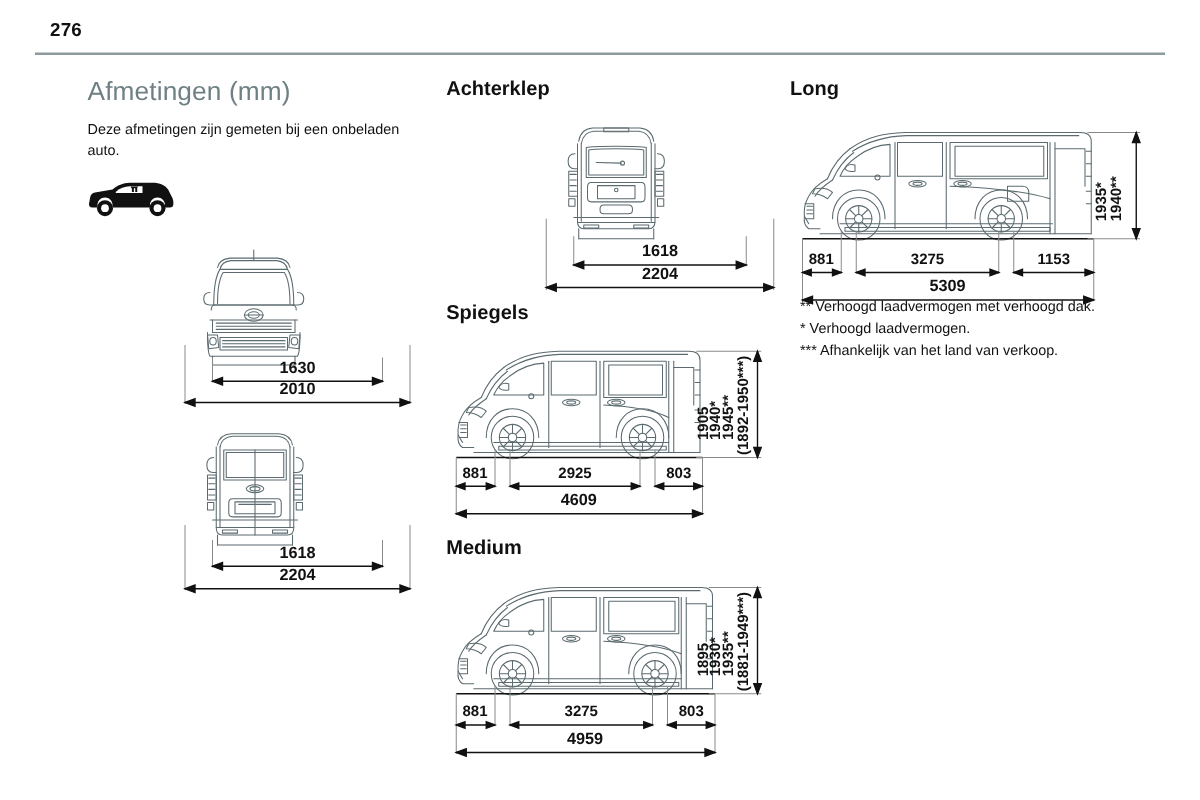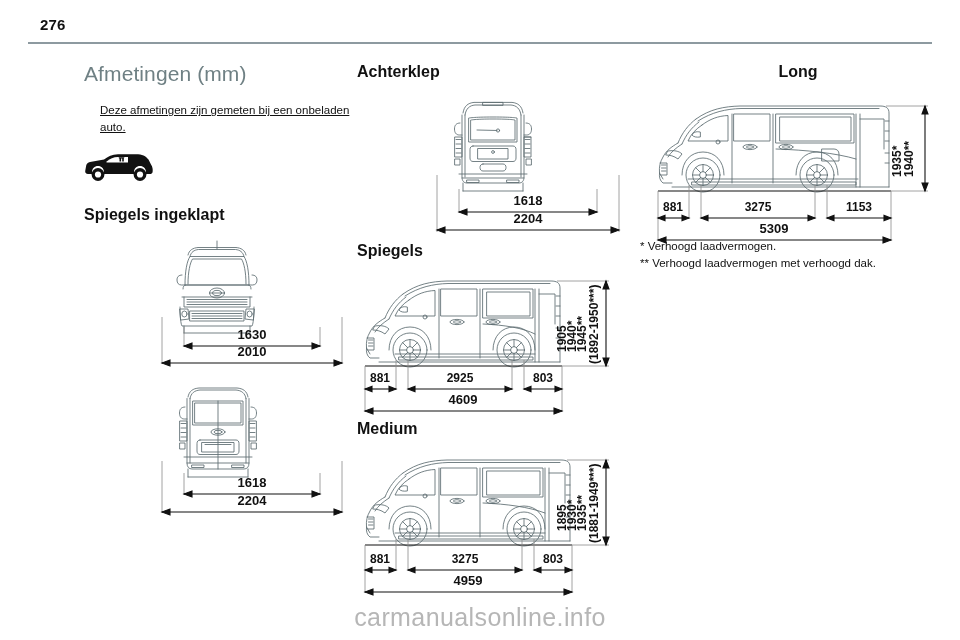--- a/index.html
+++ b/index.html
@@ -18,32 +18,31 @@
     position:absolute;left:40px;top:16px;
     font-size:15px;font-weight:bold;color:#111;letter-spacing:.2px;
   }
   .header-rule{
     position:absolute;left:28px;top:42px;width:904px;height:2px;
     background:#8d9aa0;
   }
 
   
   .col{position:absolute;top:62px;}
-  .col-left{left:84px;width:268px;}
+  .col-left{left:70px;width:268px;}
   .col-mid{left:357px;width:272px;}
-  .col-right{left:648px;width:300px;text-align:center;}
+  .col-right{left:632px;width:300px;}
 
   .chapter-title{
     font-size:21px;color:#6f8084;font-weight:normal;
     margin:0 0 10px 0;line-height:1.15;letter-spacing:.1px;
   }
   .intro{
-    font-size:11.5px;color:#111;line-height:1.45;margin:16px;
+    font-size:11.5px;color:#111;line-height:1.45;margin:0;
     width:255px;
-    text-decoration:underline;
   }
   .sec-title{
     font-size:16px;font-weight:bold;color:#111;margin:0;
     line-height:1.2;
   }
 
   
   .van-icon{margin:14px 0 0 0;}
 
   
@@ -94,21 +93,20 @@
         <circle cx="14" cy="23.5" r="3.1" fill="#fff"></circle>
         <circle cx="56" cy="23.5" r="6.4" fill="#111"></circle>
         <circle cx="56" cy="23.5" r="3.1" fill="#fff"></circle>
         <path fill="#fff" d="M23 10.2 C26 7.6 29.4 6.2 34 6 L44 6 L44 11.4 L22.4 11.4 Z"></path>
         <path fill="#111" d="M35.5 7 h1.6 v3.6 h-1.6 z M38.2 7 h1.6 v3.6 h-1.6 z"></path>
         <path fill="#111" d="M34.6 6.2 l6 0 l-1.2 1.3 l-4.4 0 z"></path>
       </svg>
     </div>
 
     <div style="margin-top:18px;">
-      <div class="sec-title">Spiegels ingeklapt</div>
 
       <div class="fig" style="margin-top:14px;">
         <svg width="268" height="130" viewBox="0 0 268 130">
 
           <g class="veh" transform="translate(92,2)">
 
             <path d="M41 0 L41 8"></path>
 
             <path d="M12 14 C13 9 17 7 22 6.5 L60 6.5 C65 7 69 9 70 14"></path>
             <path d="M14 15.5 C15 11 18 9 22.5 8.5 L59.5 8.5 C64 9 67 11 68 15.5"></path>
@@ -433,21 +431,21 @@
           <text class="dimtxt" x="106" y="132" text-anchor="middle">4609</text>
           <g class="ln">
             <path d="M8 139 L205 139"></path>
             <path d="M8 139 L16 136 L16 142 Z" fill="#111"></path>
             <path d="M205 139 L197 136 L197 142 Z" fill="#111"></path>
           </g>
         </svg>
       </div>
     </div>
 
-    <div style="margin-top:2px;">
+    <div style="margin-top:12px;">
       <div class="sec-title">Medium</div>
 
       <div class="fig" style="margin-top:12px;">
         <svg width="272" height="148" viewBox="0 0 272 148">
           <g class="veh" transform="translate(8,4)">
             <path d="M38 18 C52 8 66 5.5 82 5 L196 5 C202 5 205 7 205 12 L205 86"></path>
             <path d="M40 20 C54 11 68 8 83 7.5 L195 7.5"></path>
             <path d="M38 18 C30 24 24 32 20 42"></path>
             <path d="M41 21 C33 27 28 34 24 43"></path>
             <path d="M20 42 C13 46 8 50 5 56 C2 61 1 66 1.5 72 L5 78"></path>
@@ -647,19 +645,19 @@
             <path d="M10 143 L243 143"></path>
             <path d="M10 143 L18 140 L18 146 Z" fill="#111"></path>
             <path d="M243 143 L235 140 L235 146 Z" fill="#111"></path>
           </g>
         </svg>
       </div>
     </div>
   </div>
 
   <div class="notes">
+    <div>** Verhoogd laadvermogen met verhoogd dak.</div>
     <div>* Verhoogd laadvermogen.</div>
-    <div>** Verhoogd laadvermogen met verhoogd dak.</div>
+    <div>*** Afhankelijk van het land van verkoop.</div>
   </div>
 
-  <div class="watermark">carmanualsonline.info</div>
 
 </div>
 
 </body></html>

